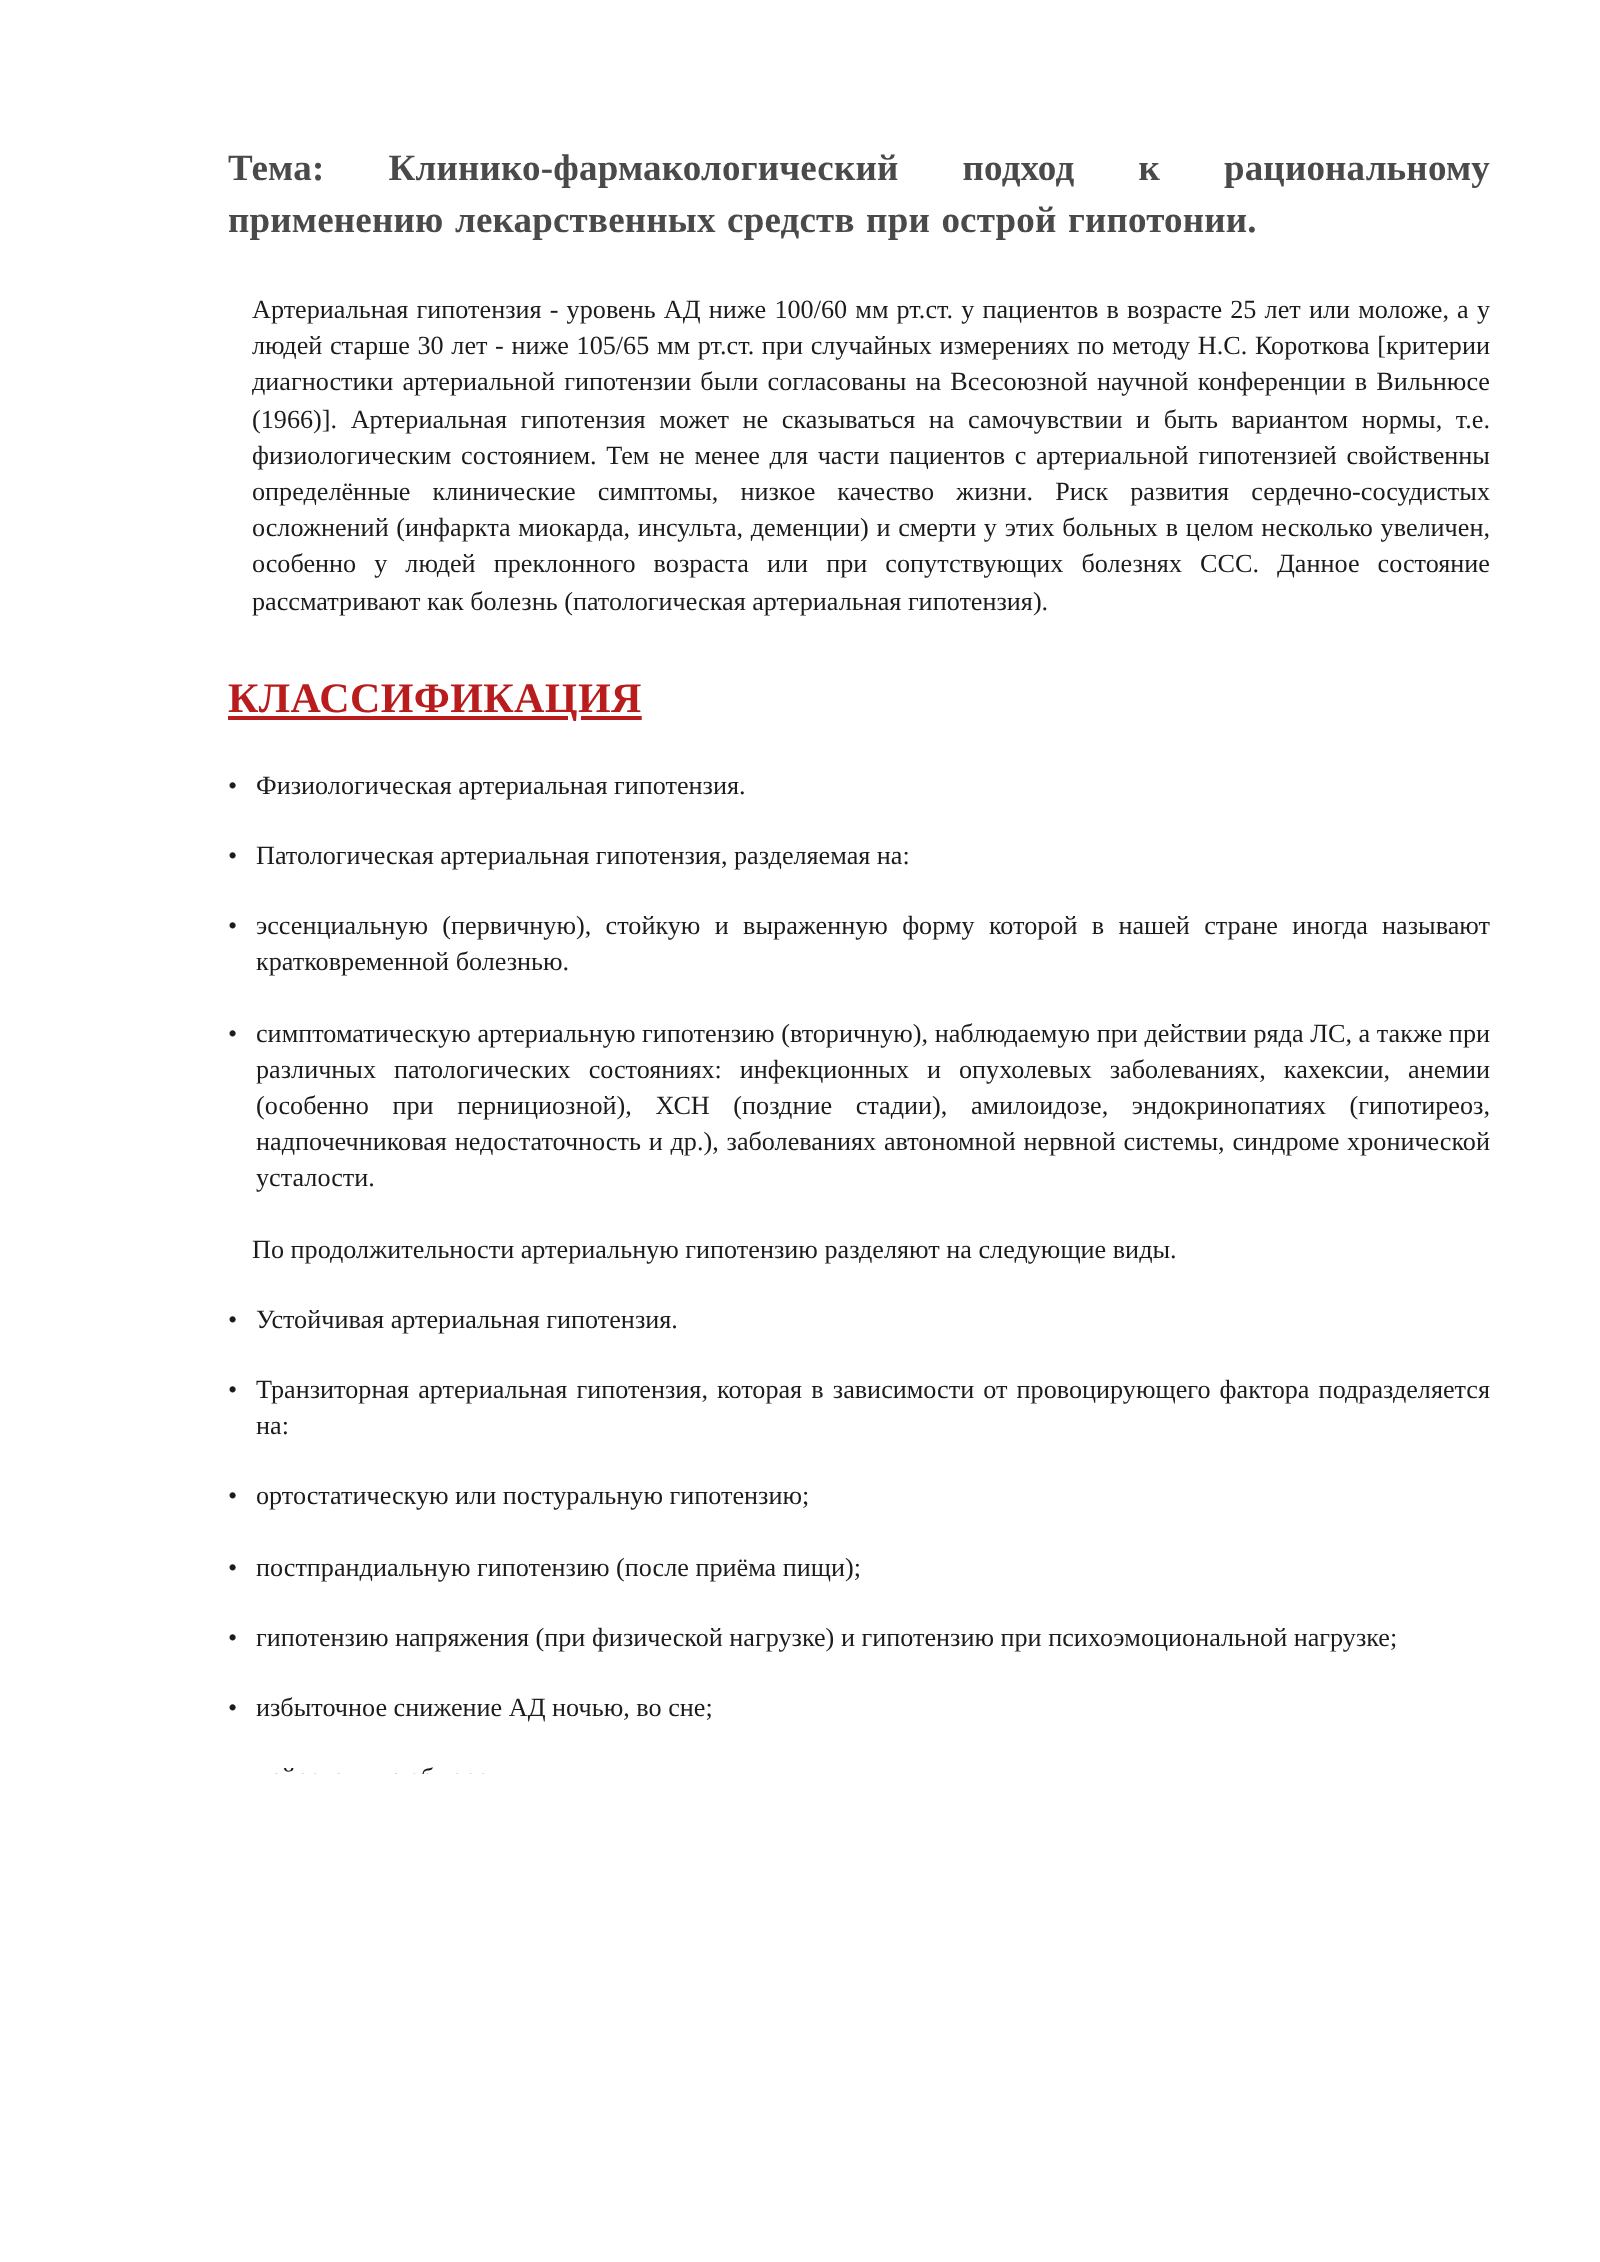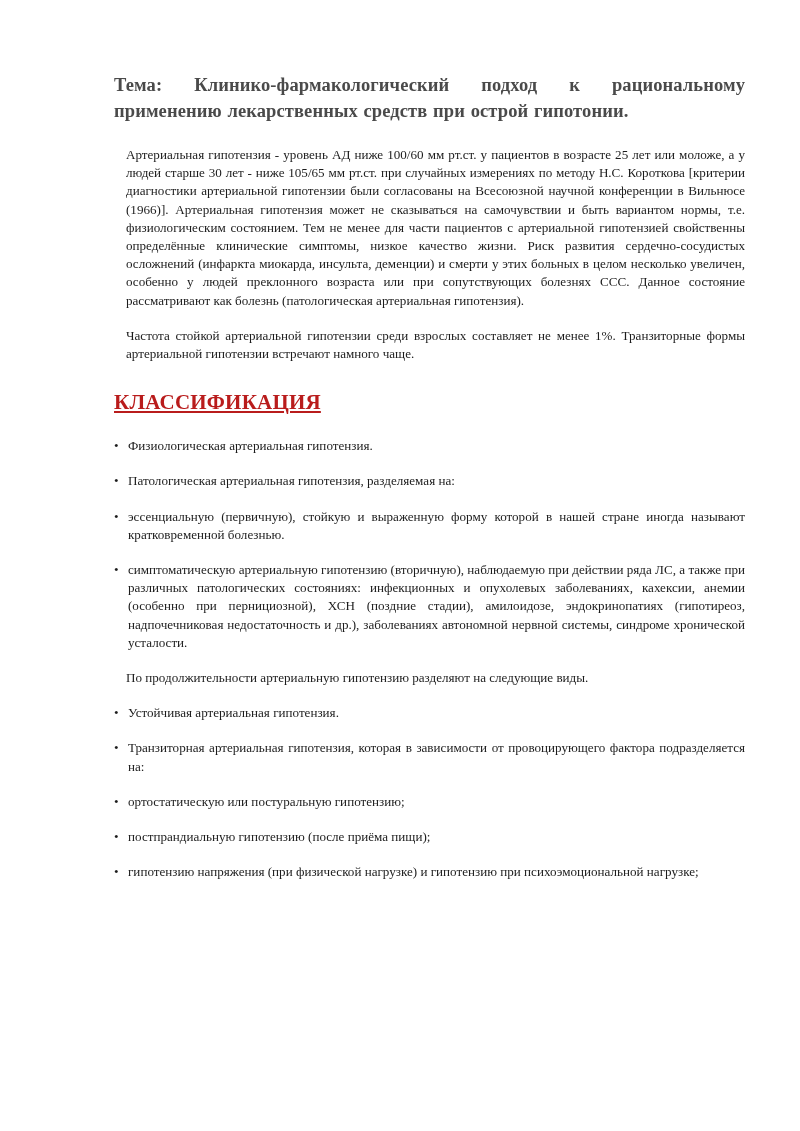--- a/index.html
+++ b/index.html
@@ -92,21 +92,20 @@
 </head>
 <body>
 
 <div class="page">
   <div class="content">
 
     <h1 class="doc-title">Тема: Клинико-фармакологический подход к рациональному применению лекарственных средств при острой гипотонии.</h1>
 
     <p class="para">Артериальная гипотензия - уровень АД ниже 100/60 мм рт.ст. у пациентов в возрасте 25 лет или моложе, а у людей старше 30 лет - ниже 105/65 мм рт.ст. при случайных измерениях по методу Н.С. Короткова [критерии диагностики артериальной гипотензии были согласованы на Всесоюзной научной конференции в Вильнюсе (1966)]. Артериальная гипотензия может не сказываться на самочувствии и быть вариантом нормы, т.е. физиологическим состоянием. Тем не менее для части пациентов с артериальной гипотензией свойственны определённые клинические симптомы, низкое качество жизни. Риск развития сердечно-сосудистых осложнений (инфаркта миокарда, инсульта, деменции) и смерти у этих больных в целом несколько увеличен, особенно у людей преклонного возраста или при сопутствующих болезнях ССС. Данное состояние рассматривают как болезнь (патологическая артериальная гипотензия).</p>
 
-    <p class="para">Частота стойкой артериальной гипотензии среди взрослых составляет не менее 1%. Транзиторные формы артериальной гипотензии встречают намного чаще.</p>
 
     <h2 class="section-heading">КЛАССИФИКАЦИЯ</h2>
 
 
     <div class="bullet">
       <span class="bullet-mark">•</span>
       <span class="bullet-text">Физиологическая артериальная гипотензия.</span>
     </div>
 
     <div class="bullet">

